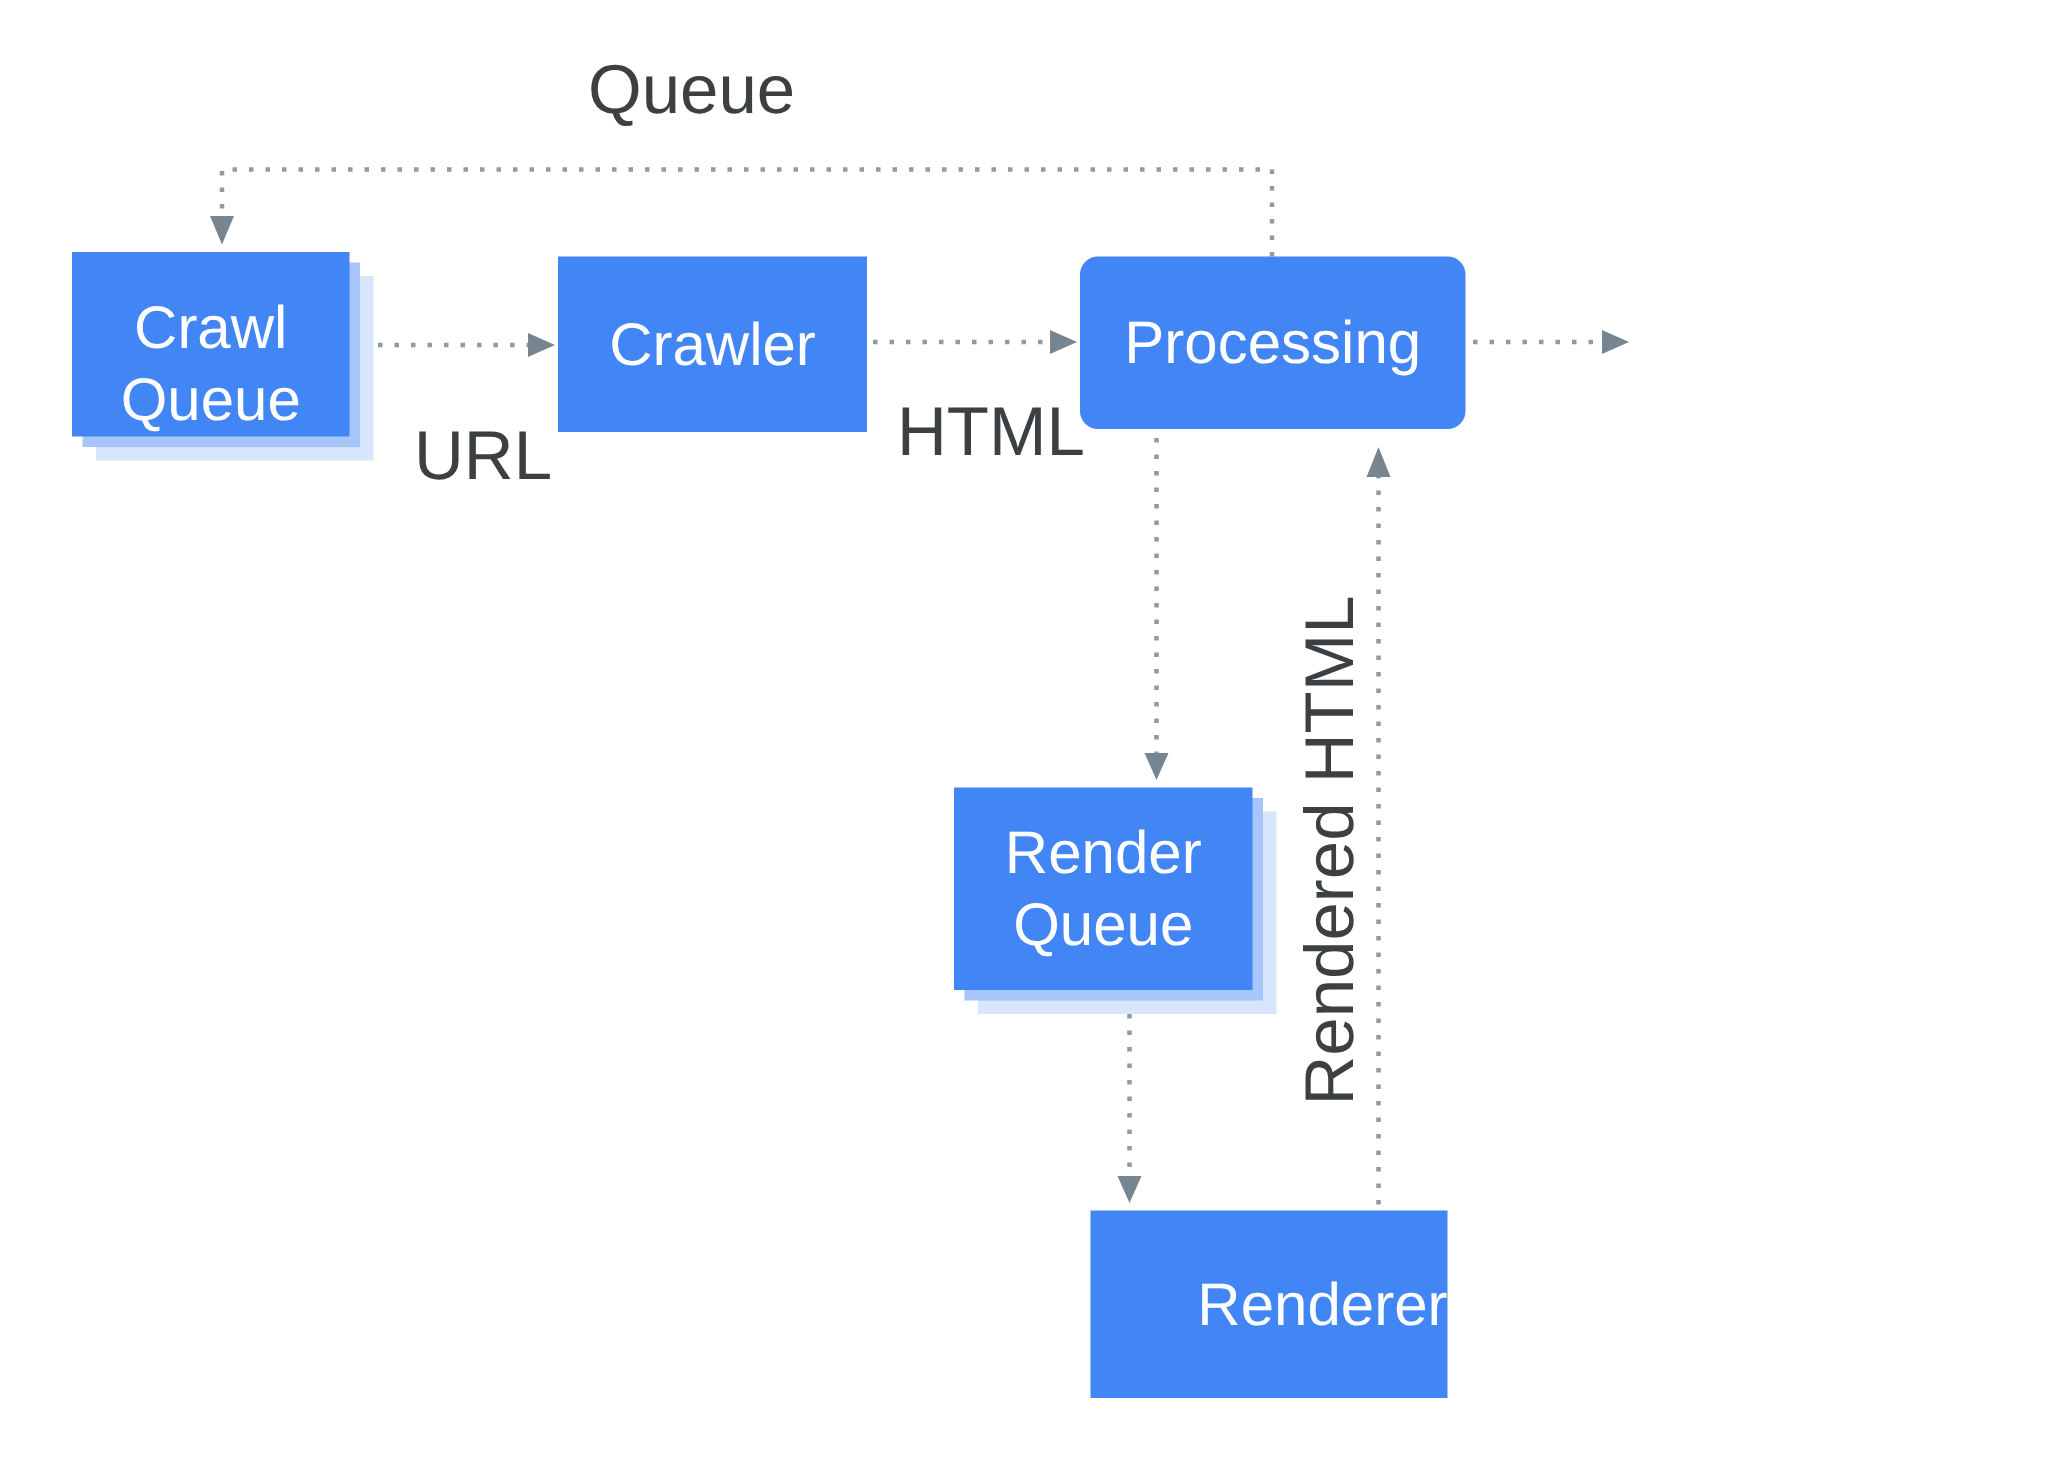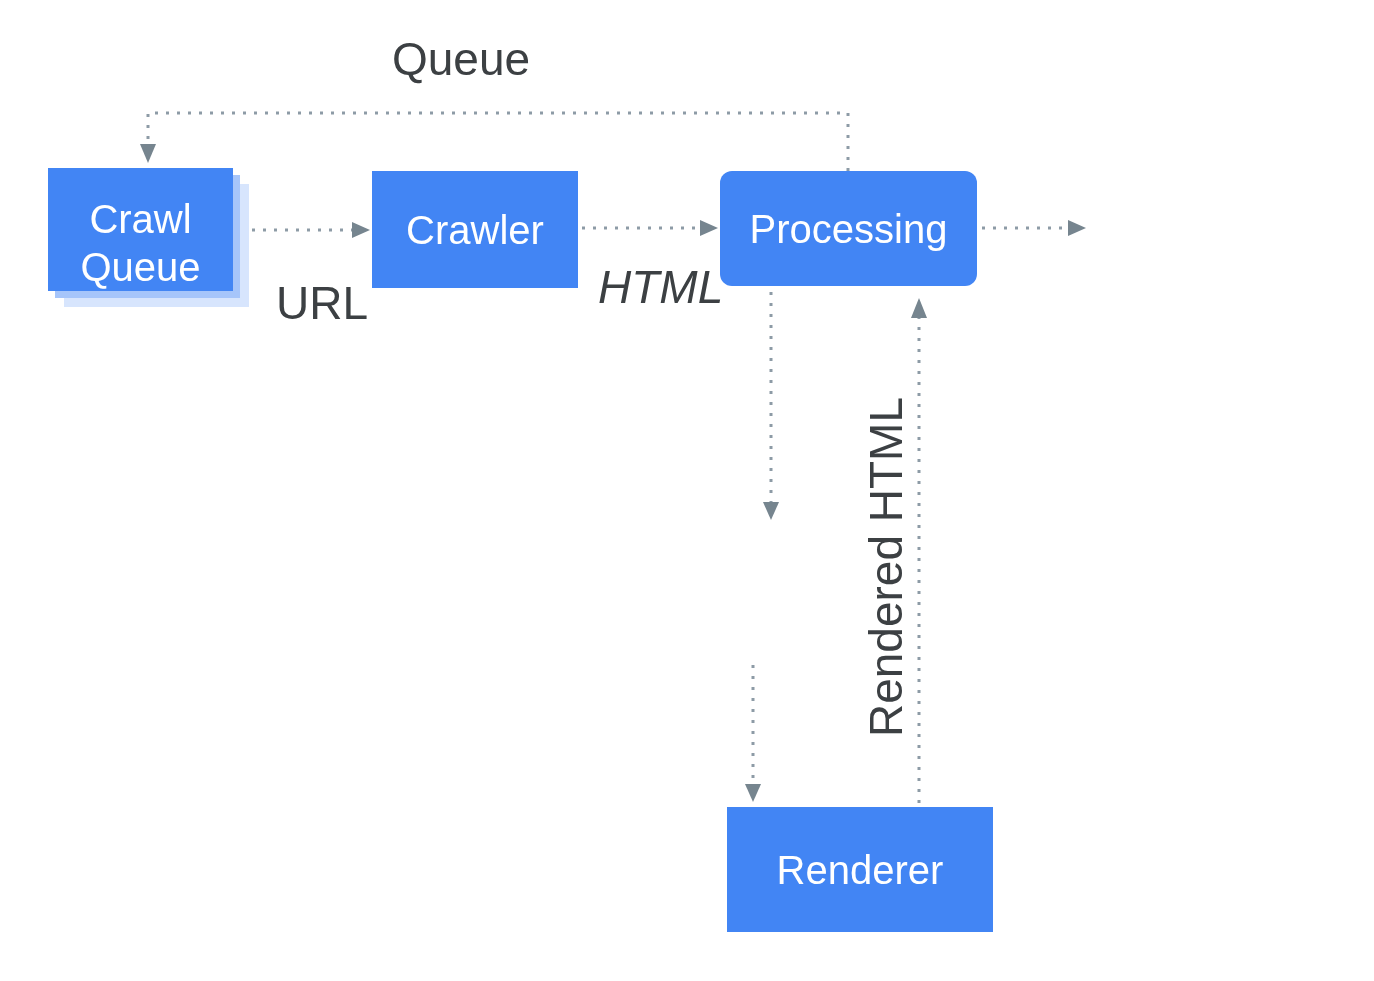--- a/index.html
+++ b/index.html
@@ -101,26 +101,29 @@
 
   <div class="node" style="left:372px; top:171px; width:206px; height:117px;align-items:center;">
     <span>Crawler</span>
   </div>
 
   <div class="node" style="left:720px; top:171px; width:257px; height:115px;border-radius:12px;">
     <span>Processing</span>
   </div>
 
 
+  <div class="node shadowed" style="left:636px; top:525px; width:199px; height:135px;">
+    <span>Render Queue</span>
+  </div>
 
-  <div class="node" style="left:727px; top:807px; width:266px; height:125px;">
+  <div class="node" style="left:727px; top:807px; width:238px; height:125px;justify-content:flex-end;">
     <span>Renderer</span>
   </div>
 
   <div class="edge-label" style="left:392px; top:32px;">Queue</div>
 
   <div class="edge-label" style="left:276px; top:262px;margin-top:14px;">URL</div>
 
-  <div class="edge-label" style="left:598px; top:260px;font-style:italic;">HTML</div>
+  <div class="edge-label" style="left:598px; top:260px;">HTML</div>
 
   <div class="edge-label rotated" style="left:886px; top:567px;">Rendered HTML</div>
 
 </div>
 
 </body></html>

